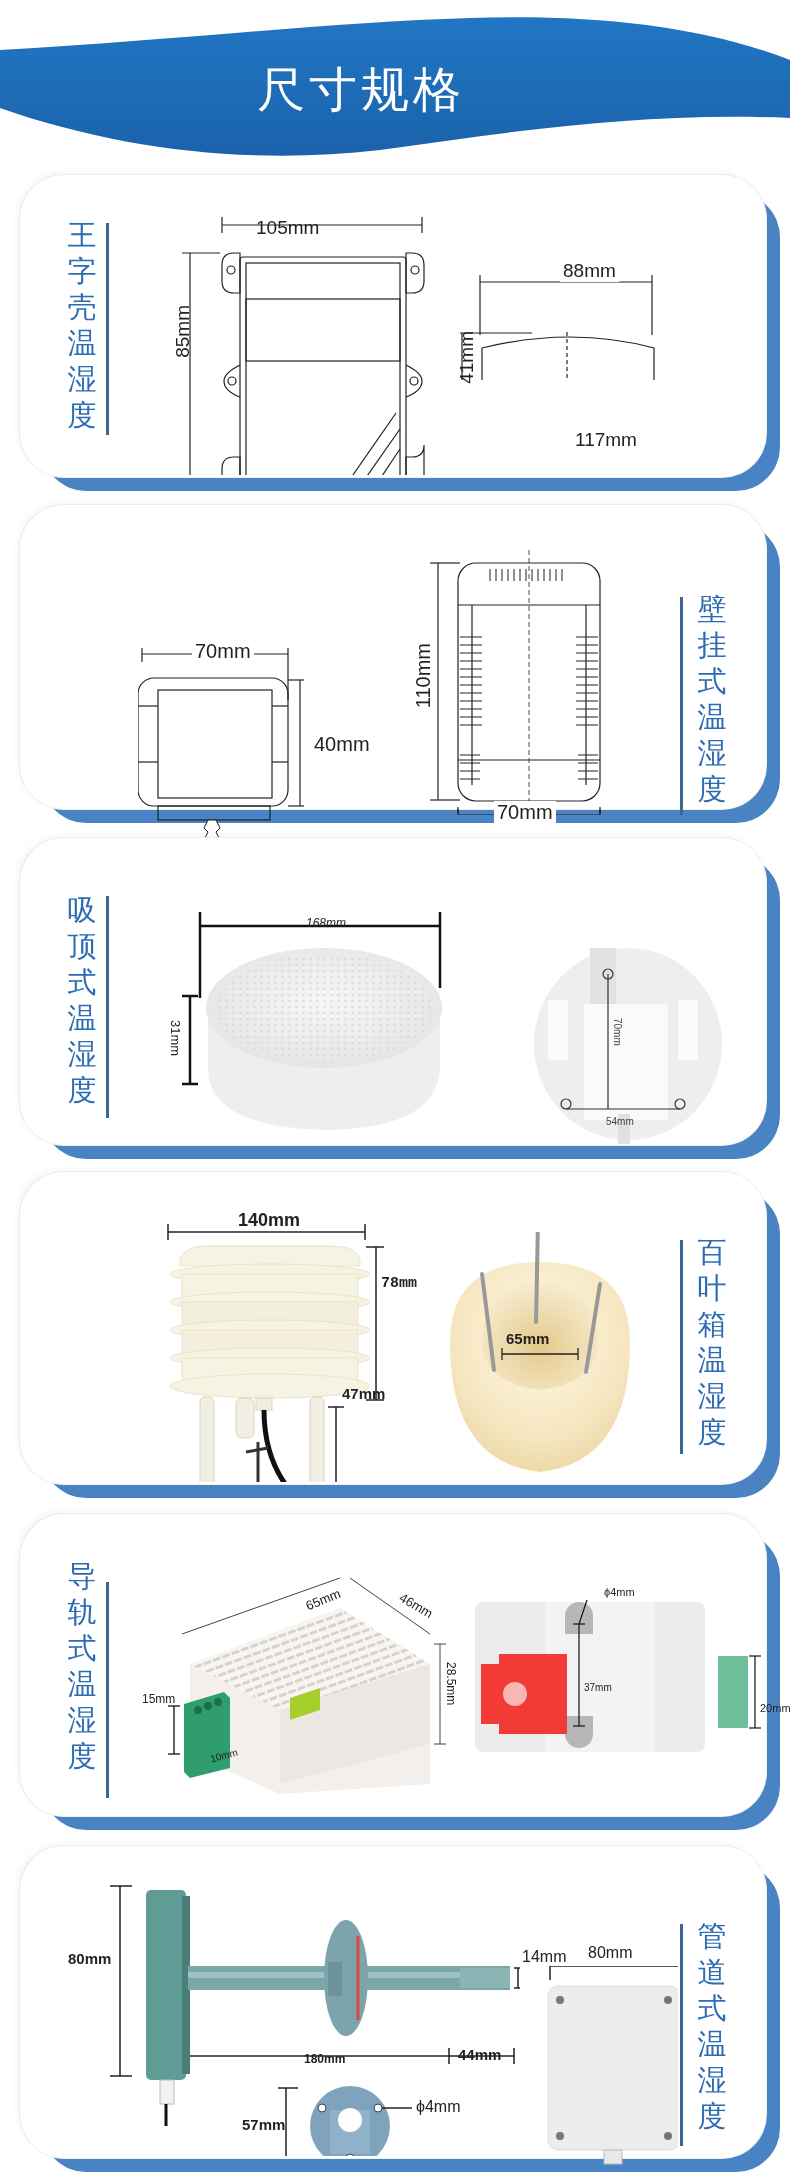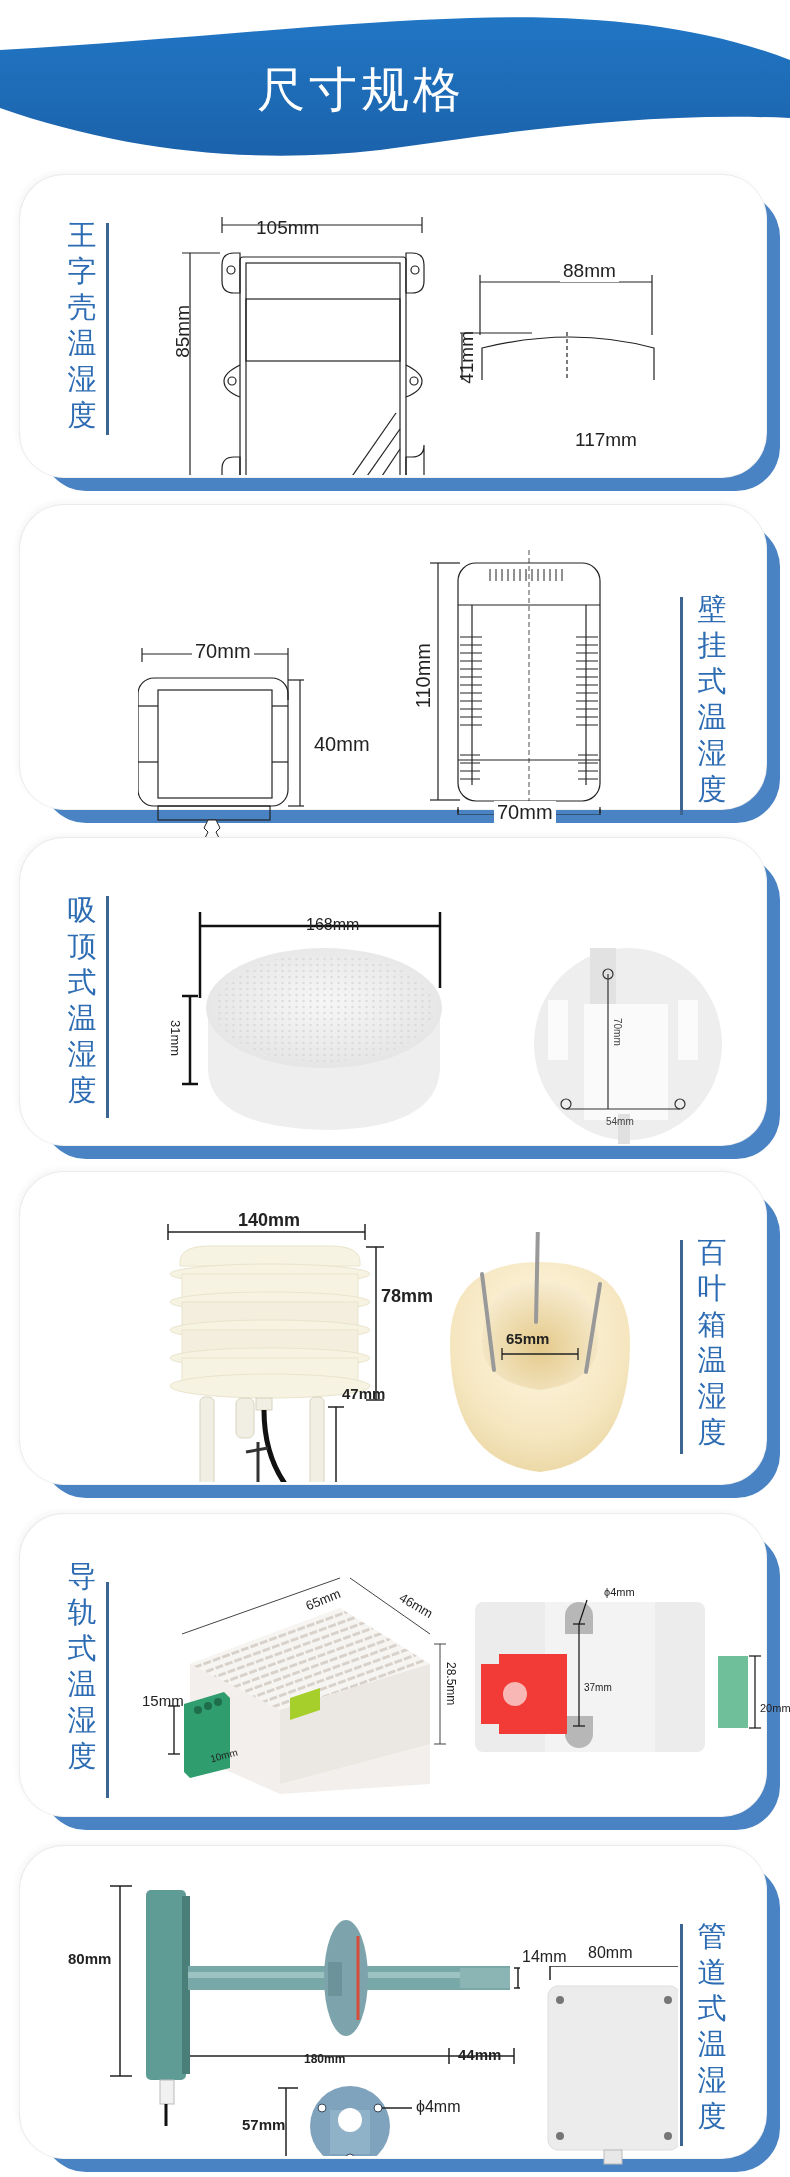--- a/index.html
+++ b/index.html
@@ -218,21 +218,21 @@
       <line x1="40" y1="4" x2="40" y2="90"></line>
         <line x1="280" y1="4" x2="280" y2="80"></line>
       <line x1="30" y1="88" x2="30" y2="176"></line>
       <line x1="22" y1="88" x2="38" y2="88"></line>
         <line x1="22" y1="176" x2="38" y2="176"></line>
     </g>
     <path d="M48,100 v60 q0,60 120,62 q110,-2 112,-62 v-60z" fill="#eeeeee"></path>
     <ellipse cx="164" cy="100" rx="118" ry="60" fill="url(#discTop)"></ellipse>
     <ellipse cx="164" cy="100" rx="110" ry="54" fill="url(#dots)" opacity="0.8"></ellipse>
   </svg>
-  <div class="dim" style="left:286px;top:78px;font-size:16px;">168mm</div>
+  <div class="dim" style="left:286px;top:78px;font-size:12px;font-style:italic;">168mm</div>
   <div class="dim vtext-cw" style="left:148px;top:182px;font-size:13px;">31mm</div>
 
   <svg class="part" style="left:508px;top:106px;" width="200" height="200" viewBox="0 0 200 200">
     <ellipse cx="100" cy="100" rx="94" ry="96" fill="#eeeeee"></ellipse>
     <rect x="62" y="4" width="26" height="60" fill="#e2e2e2"></rect>
     <rect x="56" y="60" width="84" height="116" fill="#fafafa"></rect>
     <rect x="20" y="56" width="20" height="60" fill="#fbfbfb"></rect>
     <rect x="150" y="56" width="20" height="60" fill="#fbfbfb"></rect>
     <rect x="90" y="170" width="12" height="30" fill="#e0e0e0"></rect>
     <g stroke="#333" stroke-width="1.2" fill="none">
@@ -294,21 +294,21 @@
     <g stroke="#333" stroke-width="3">
       <line x1="66" y1="285" x2="66" y2="320"></line>
         <line x1="176" y1="285" x2="176" y2="320"></line>
       <line x1="118" y1="240" x2="118" y2="295"></line>
       <line x1="54" y1="295" x2="78" y2="290"></line>
         <line x1="164" y1="295" x2="188" y2="290"></line>
       <line x1="106" y1="250" x2="128" y2="246"></line>
     </g>
   </svg>
   <div class="dim" style="left:218px;top:38px;font-size:18px;font-weight:bold;">140mm</div>
-  <div class="dim" style="left:361px;top:114px;font-size:18px;font-weight:bold;">78mm</div>
+  <div class="dim" style="left:361px;top:103px;font-size:15px;font-weight:bold;font-family:Liberation Mono, monospace;">78mm</div>
   <div class="dim" style="left:322px;top:213px;font-size:15px;font-weight:bold;">47mm</div>
 
   <svg class="part" style="left:410px;top:60px;" width="210" height="250" viewBox="0 0 210 250">
     <defs>
       <radialGradient id="cream" cx="0.5" cy="0.35" r="0.7">
         <stop offset="0" stop-color="#fff8e4"></stop>
           <stop offset="0.7" stop-color="#f5e6bf"></stop>
           <stop offset="1" stop-color="#ead5a0"></stop>
       </radialGradient>
       <radialGradient id="well" cx="0.5" cy="0.6" r="0.6">
@@ -371,21 +371,21 @@
     </g>
     <g stroke="#111" stroke-width="1.3">
       <line x1="14" y1="132" x2="14" y2="180"></line>
       <line x1="8" y1="132" x2="20" y2="132"></line>
         <line x1="8" y1="180" x2="20" y2="180"></line>
     </g>
   </svg>
   <div class="dim" style="left:285px;top:78px;font-size:13px;transform:rotate(-22deg);">65mm</div>
   <div class="dim" style="left:378px;top:84px;font-size:13px;transform:rotate(30deg);">46mm</div>
   <div class="dim vtext-cw" style="left:424px;top:148px;font-size:12px;">28.5mm</div>
-  <div class="dim" style="left:122px;top:178px;font-size:15px;">15mm</div>
+  <div class="dim" style="left:122px;top:178px;font-size:12px;">15mm</div>
   <div class="dim" style="left:190px;top:236px;font-size:10px;transform:rotate(-15deg);">10mm</div>
 
   <svg class="part" style="left:455px;top:80px;" width="300" height="200" viewBox="0 0 300 200">
     <rect x="0" y="8" width="230" height="150" rx="8" fill="#ececec"></rect>
     <rect x="70" y="8" width="110" height="150" fill="#f3f3f3"></rect>
     <path d="M90,22 a14,14 0 0,1 28,0 v18 h-28z" fill="#b7b7b7"></path>
     <path d="M90,158 a14,14 0 0,0 28,0 v-18 h-28z" fill="#b7b7b7" transform="translate(0,-18)"></path>
     <path d="M24,60 h68 v80 h-68 v-10 h-18 v-60 h18z" fill="#f23b36"></path>
     <circle cx="40" cy="100" r="12" fill="#f8b7b4"></circle>
     <rect x="243" y="62" width="30" height="72" fill="#6fbf9b"></rect>

